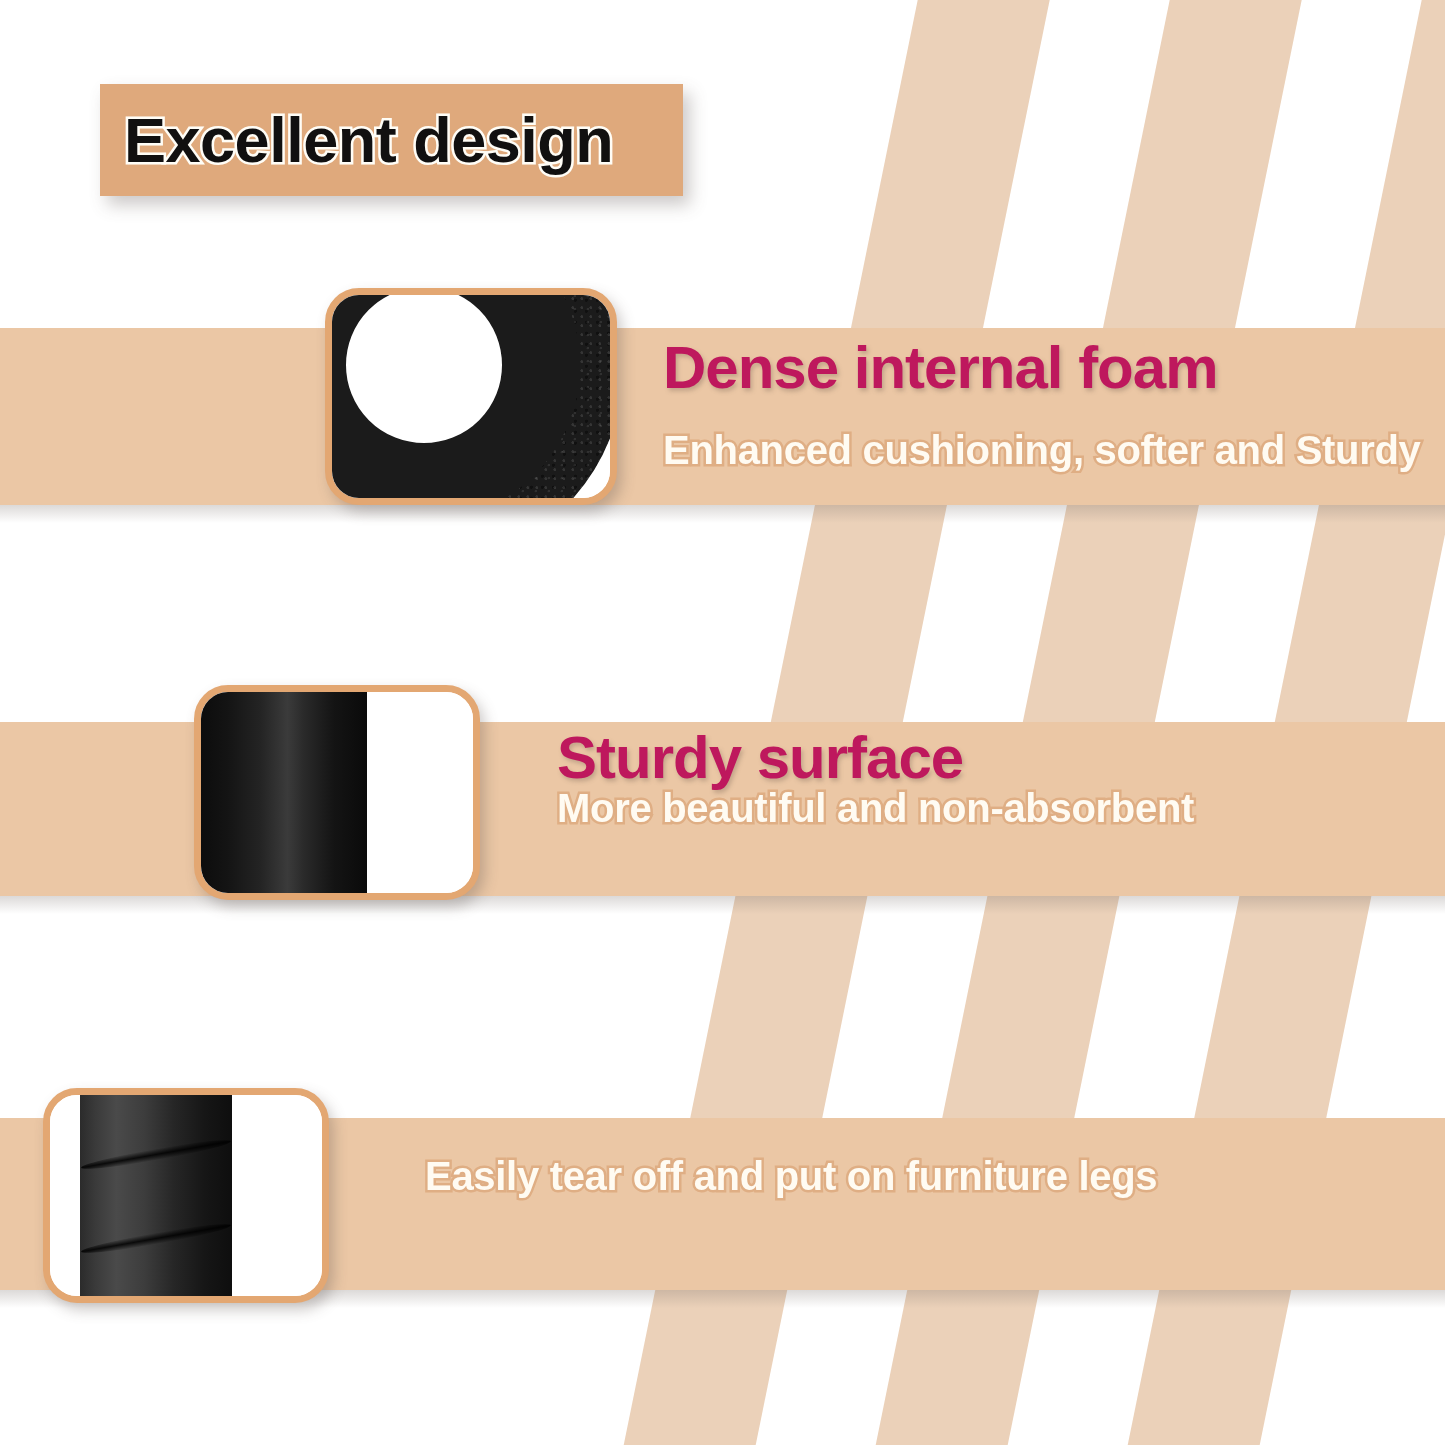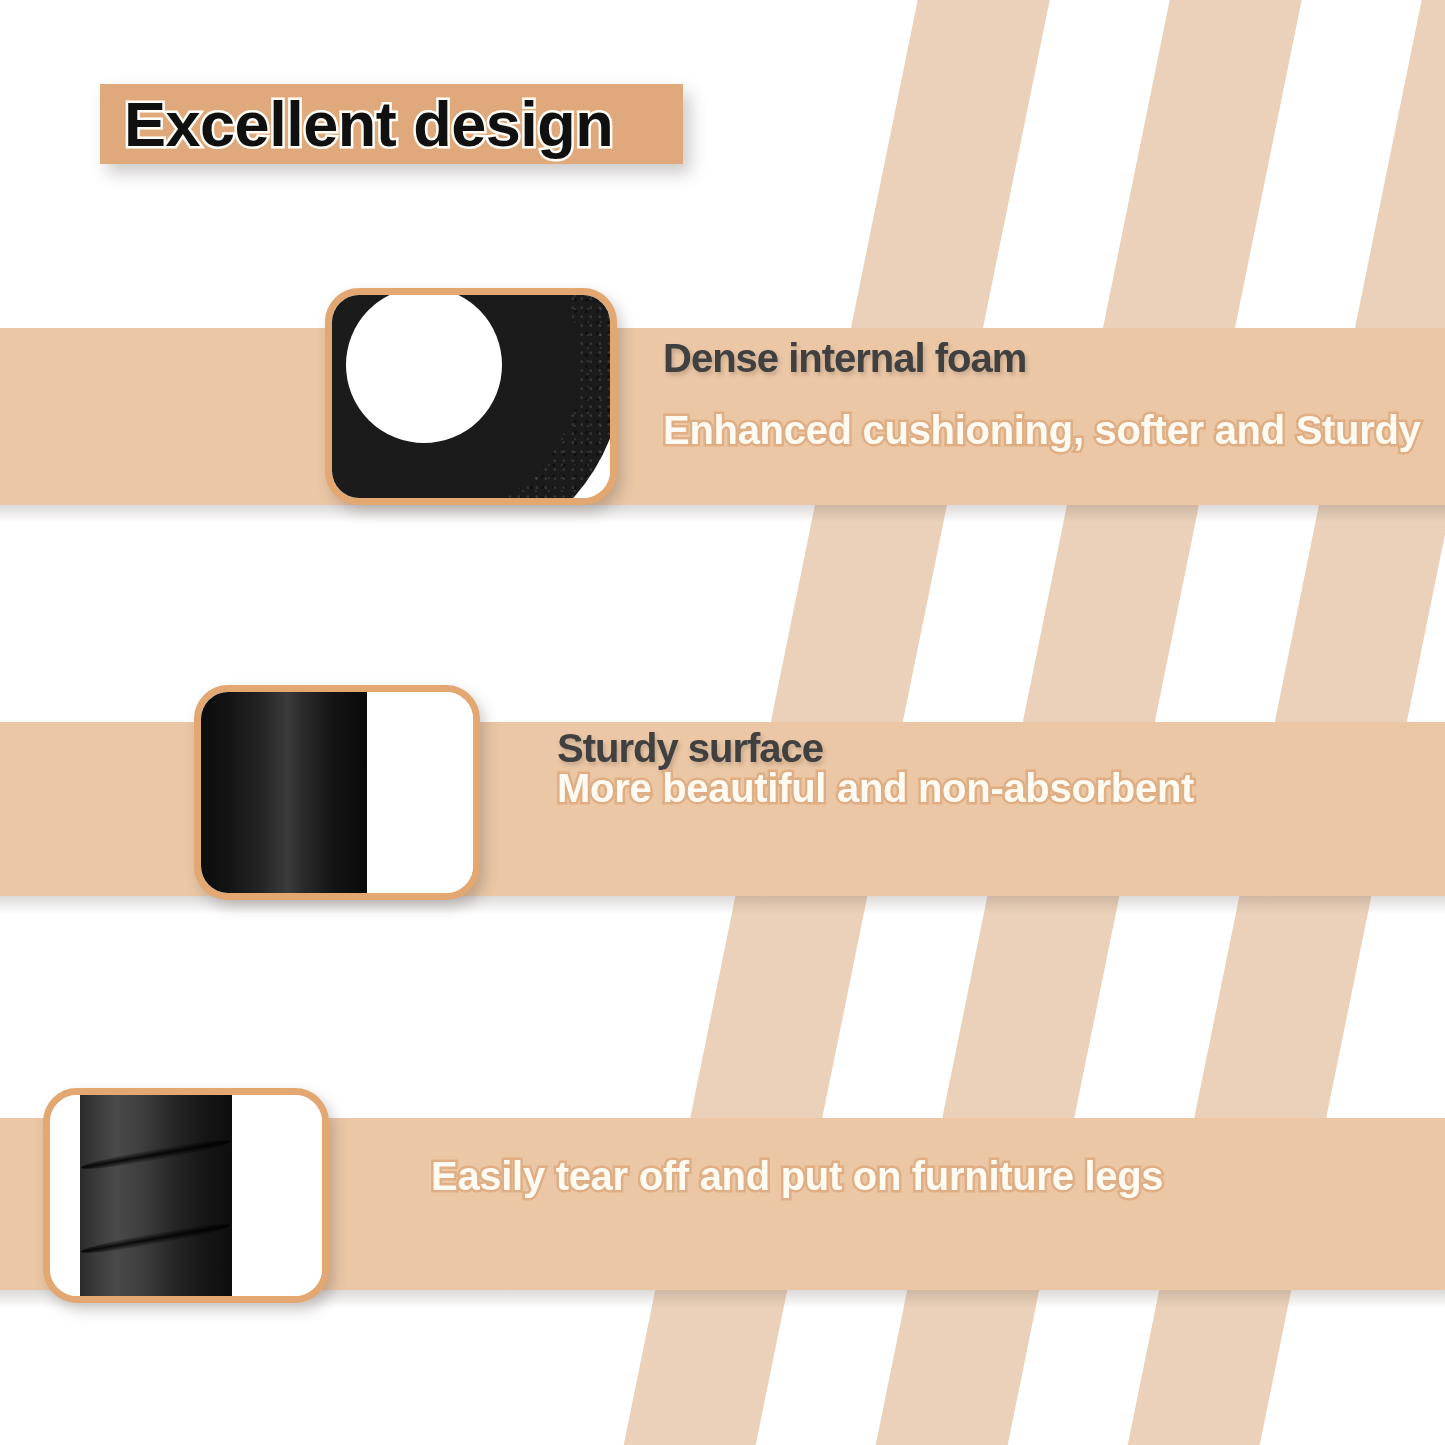--- a/index.html
+++ b/index.html
@@ -25,21 +25,21 @@
     background:#EBC7A5;
     z-index:3;
   }
   .band:after{
     content:"";position:absolute;left:0;right:0;top:100%;height:18px;
     background:linear-gradient(to bottom, rgba(120,110,105,.26), rgba(120,110,105,0));
   }
 
   
   .title-banner{
-    position:absolute;left:100px;top:84px;width:583px;height:80px;
+    position:absolute;left:100px;top:84px;width:583px;height:112px;
     background:#DFA97C;z-index:6;
     box-shadow:7px 9px 16px rgba(90,80,75,.30);
     display:flex;align-items:center;
   }
   .title-text{
     margin-left:24px;
     font-size:63px;font-weight:bold;color:#111010;
     letter-spacing:-.5px;line-height:1;
     -webkit-text-stroke:5px #FFFDF6;
     paint-order:stroke fill;
@@ -98,21 +98,21 @@
   }
   .cutline{
     position:absolute;left:0;width:100%;height:7px;
     background:linear-gradient(to bottom, rgba(0,0,0,.0), rgba(0,0,0,.85), rgba(0,0,0,.0));
     border-radius:50%;
     transform:rotate(-10deg) scaleY(1.6);
   }
 
   .txt-block{position:absolute;}
   .feat-title{
-    font-size:40px;font-weight:bold;color:#404040;
+    font-size:60px;font-weight:bold;color:#be185d;
     line-height:1;letter-spacing:-1px;white-space:nowrap;
     text-shadow:2px 3px 4px rgba(120,100,85,.35);
   }
   .feat-sub{
     font-size:40px;font-weight:bold;color:#FFFBF2;
     line-height:1;letter-spacing:-.3px;white-space:nowrap;
     -webkit-text-stroke:5px #DFAE84;
     paint-order:stroke fill;
   }
 </style>
@@ -165,17 +165,17 @@
   <div class="feature">
     <div class="card" style="left:43px;top:1088px;width:286px;height:215px;">
       <div class="card-inner">
         <div class="cyl3">
           <div class="cutline" style="top:56px;"></div>
           <div class="cutline" style="top:140px;"></div>
         </div>
       </div>
     </div>
     <div class="txt-block" style="left:425px;top:1120px;">
-      <div class="feat-sub" style="margin-top:36px;margin-left:6px;">Easily tear off and put on furniture legs</div>
+      <div class="feat-sub" style="margin-top:36px;">Easily tear off and put on furniture legs</div>
     </div>
   </div>
 
 </div>
 
 </body></html>

